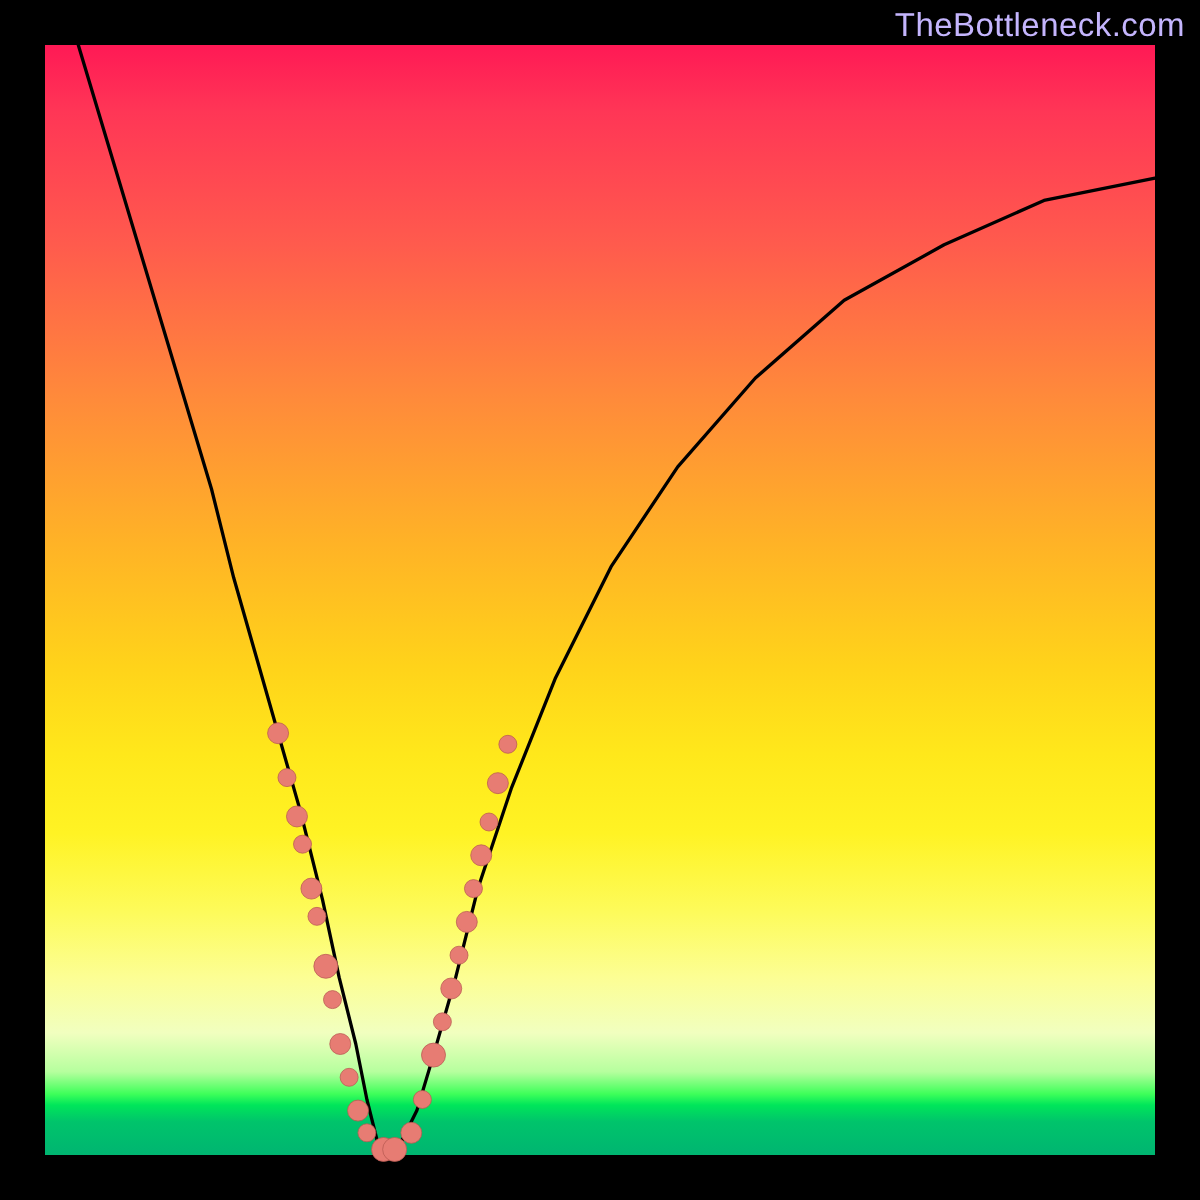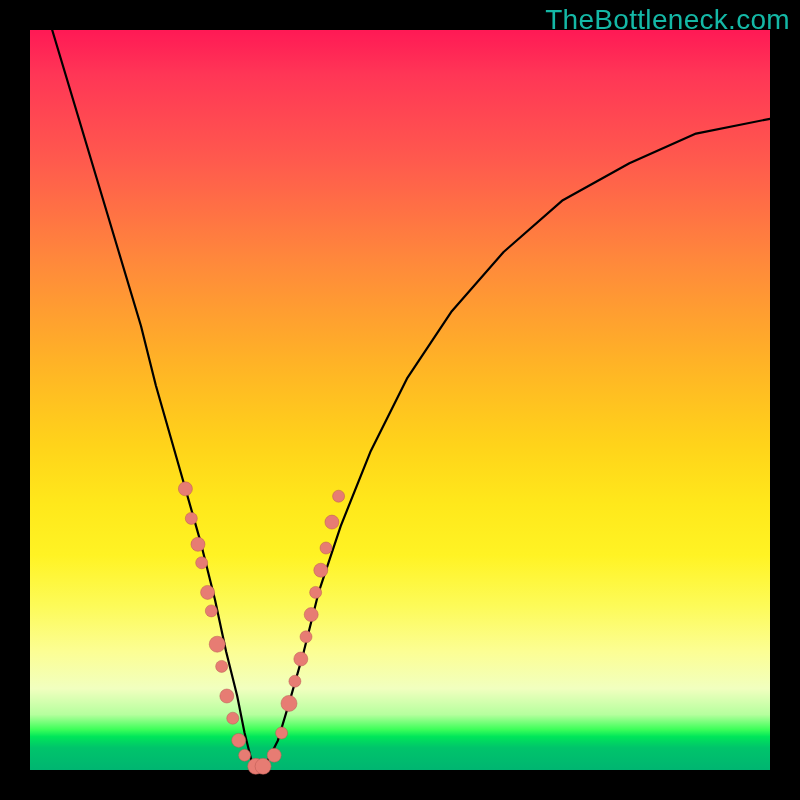--- a/index.html
+++ b/index.html
@@ -40,22 +40,22 @@
       #3eff5a 94.5%,
       #00e65a 95.5%,
       #00c46b 97%,
       #00b571 100%
     );
   }
   .watermark {
     position: absolute;
     top: 4px;
     right: 10px;
-    color: #14b8a6;
-    font-size: 28px;
+    color: #c4b5fd;
+    font-size: 22px;
     font-weight: 500;
     letter-spacing: 0.3px;
     user-select: none;
     margin-left: 48px;
   }
   svg.overlay {
     position: absolute;
     left: 0;
     top: 0;
     width: 740px;

